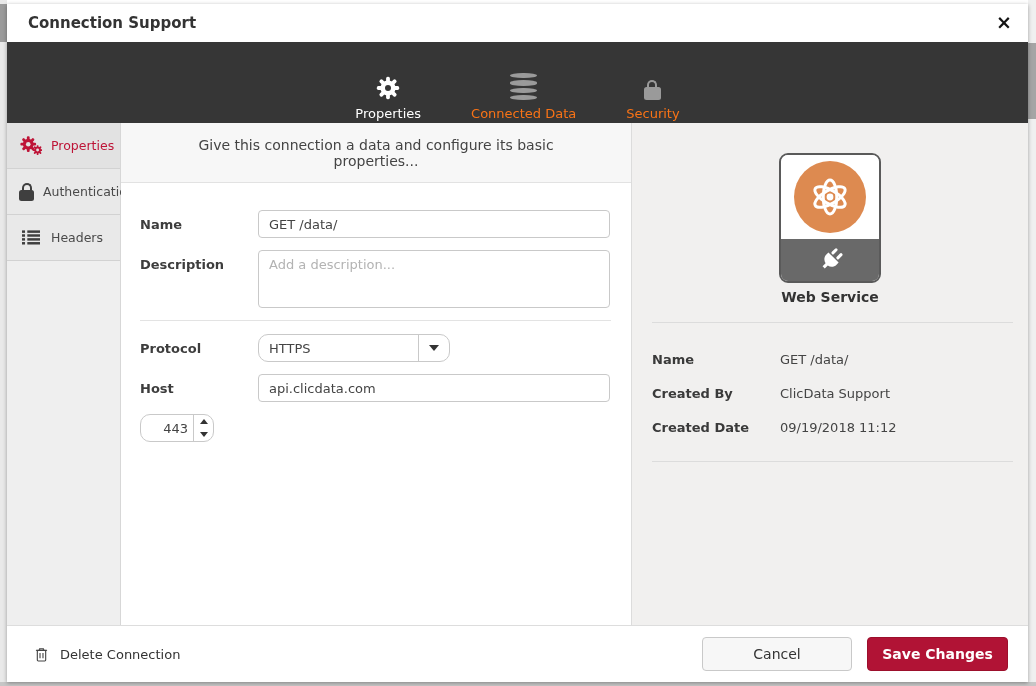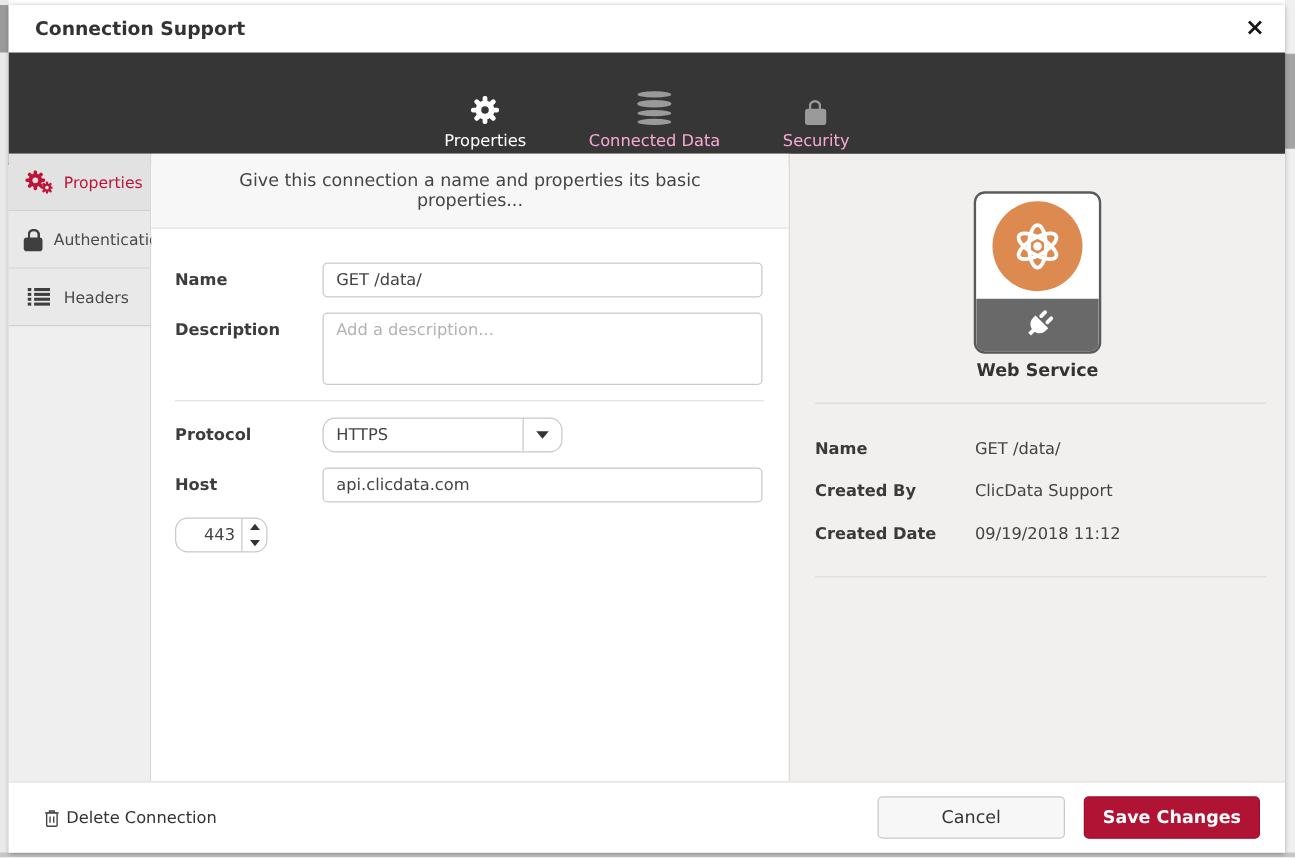--- a/index.html
+++ b/index.html
@@ -20,21 +20,21 @@
   .titlebar{height:38px;display:flex;align-items:center;justify-content:space-between;
             padding:0 16px 0 21px;background:#fff;}
   .title{font-size:15px;font-weight:700;color:#333;}
   .close-x{font-size:19px;font-weight:700;color:#141414;line-height:1;cursor:default;margin-top:-2px;}
 
   
   .topnav{height:79px;background:#363636;border-bottom:2px solid #141414;box-sizing:content-box;
           display:flex;justify-content:center;align-items:flex-end;gap:50px;padding-bottom:9px;}
   .tab{display:flex;flex-direction:column;align-items:center;gap:6px;}
   .tab .ic{height:27px;display:flex;align-items:flex-end;justify-content:center;}
-  .tab .lb{font-size:13px;color:#f9a8d4;}
+  .tab .lb{font-size:13px;color:#f97316;}
   .tab.active .lb{color:#ffffff;}
   
   .db-icon{display:flex;flex-direction:column;gap:2px;}
   .db-icon i{display:block;width:27px;height:5.6px;background:#9a9a9a;border-radius:50%;}
   
   .lock-i{position:relative;width:17px;height:13px;border-radius:2.5px;margin-top:7px;}
   .lock-i::before{content:"";position:absolute;top:-7px;left:3px;width:6px;height:8px;
                   border-style:solid;border-width:2.6px;border-bottom:0;border-radius:6px 6px 0 0;}
   .lock-gray{background:#9a9a9a;}   .lock-gray::before{border-color:#9a9a9a;}
   .lock-dark{background:#3f3f3f;}   .lock-dark::before{border-color:#3f3f3f;}
@@ -86,21 +86,21 @@
   .detail-row{display:flex;padding-left:20px;font-size:13px;}
   .dr1{margin-top:29px;} .drn{margin-top:19px;}
   .detail-row .dl{width:128px;font-weight:600;color:#3a3a3a;}
   .detail-row .dv{color:#444;}
   .authorize-btn{display:block;width:280px;height:32px;margin:20px auto 0;background:#fcfcfc;
                  border:1px solid #c9c9c9;border-radius:4px;font-size:14px;color:#333;font-family:inherit;}
 
   
   .footer{position:absolute;left:0;right:0;bottom:0;height:57px;border-top:1px solid #ddd;background:#fff;
           display:flex;align-items:center;padding:0 20px 0 28px;box-sizing:border-box;}
-  .delete-link{display:flex;align-items:center;gap:5px;font-size:13px;color:#333;}
+  .delete-link{display:flex;align-items:center;gap:12px;font-size:13px;color:#333;}
   .f-spacer{flex:1;}
   .cancel-btn{width:150px;height:34px;background:#f7f7f7;border:1px solid #c9c9c9;border-radius:4px;
               font-size:14px;color:#333;margin-right:15px;font-family:inherit;}
   .save-btn{width:141px;height:34px;background:#b11335;border:1px solid #9c0f2c;border-radius:4px;
             font-size:14px;color:#fff;font-weight:700;font-family:inherit;}
 </style>
 </head>
 <body>
 
 <div class="bg-left"></div>
@@ -194,21 +194,21 @@
               <rect x="5.6" y="8.2" width="13.4" height="2.6"></rect>
             <rect x="0" y="12.3" width="3.2" height="2.6"></rect>
               <rect x="5.6" y="12.3" width="13.4" height="2.6"></rect>
           </svg>
         </span>
         <span>Headers</span>
       </div>
     </div>
 
     <div class="form-col">
-      <div class="intro">Give this connection a name and properties its basic properties...</div>
+      <div class="intro">Give this connection a data and configure its basic properties...</div>
       <div class="form-body">
 
         <div class="frow">
           <span class="flabel">Name</span>
           <input class="text-input" type="text" value="GET /data/" style="">
         </div>
 
         <div class="frow">
           <span class="flabel">Description</span>
           <textarea class="desc" placeholder="Add a description..." style=""></textarea>

